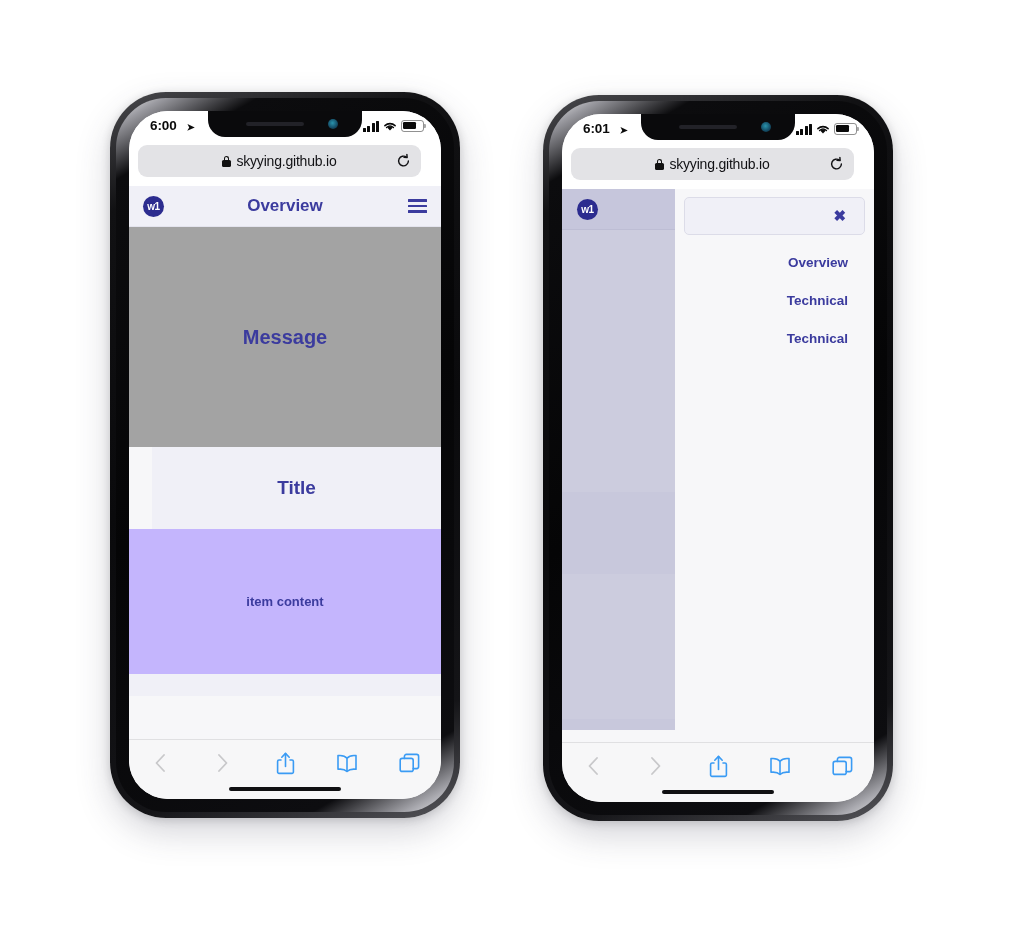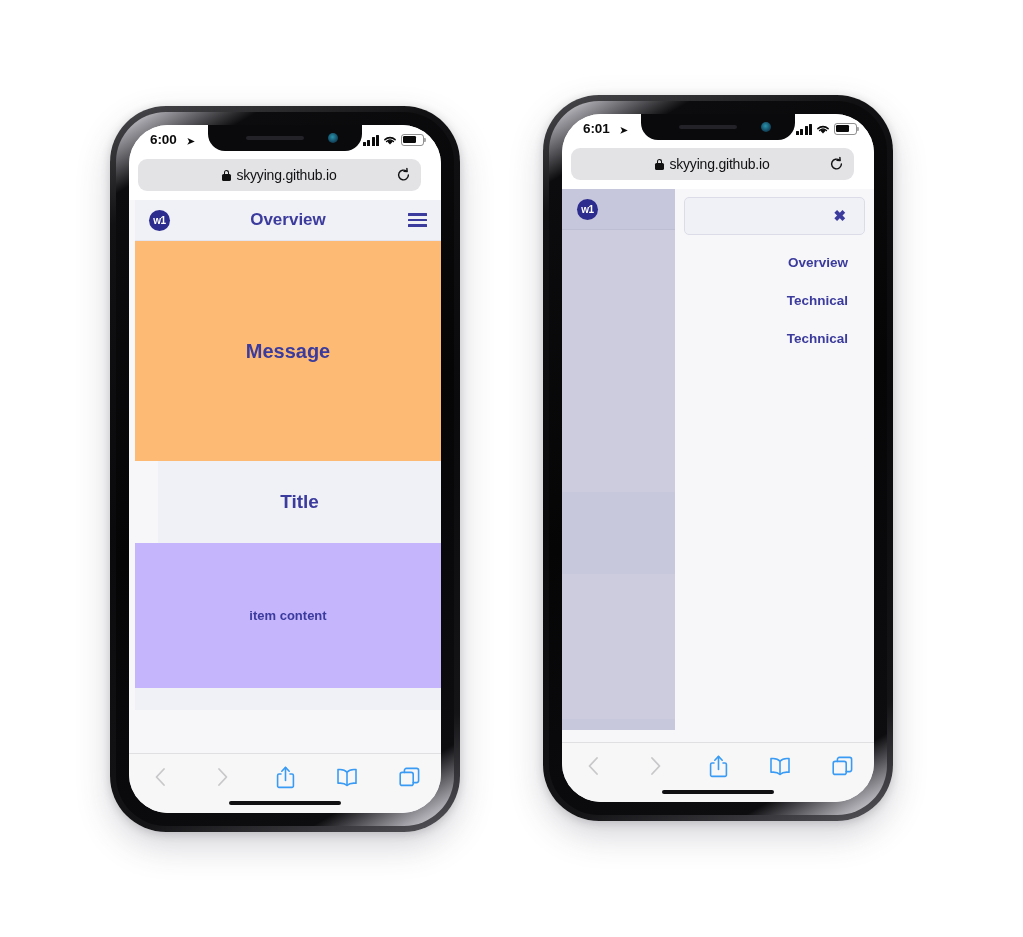--- a/index.html
+++ b/index.html
@@ -19,21 +19,21 @@
   
   .phone {
     position: absolute;
     width: 350px;
     height: 726px;
     border-radius: 56px;
     background: linear-gradient(160deg,#4a4a4e 0%,#111113 14%,#0a0a0c 50%,#141417 86%,#55555a 100%);
     padding: 0;
     box-shadow: 0 14px 34px rgba(60,60,80,0.22), 0 2px 10px rgba(0,0,0,0.16);
   }
-  .phone.left  { left: 110px; top: 106px; }
+  .phone.left  { left: 110px; top: 92px; }
   .phone.right { left: 543px; top: 95px; }
 
   .phone-inner {
     position: absolute;
     left: 6px; top: 6px;
     width: 338px; height: 714px;
     border-radius: 50px;
     background: linear-gradient(150deg,#f2f2f4 0%,#9b9ba1 3%,#0c0c0e 9%,#050506 50%,#0d0d10 91%,#a8a8ae 97%,#ededf0 100%);
   }
   .screen {
@@ -180,21 +180,20 @@
     width: 15px; height: 15px;
     color: #111114;
   }
 
   
   .webview {
     position: relative;
     background: #f7f7f9;
     height: 541px;
     overflow: hidden;
-    padding-left: 6px;
   }
 
   .site-header {
     height: 40px;
     background: #f0f0f7;
     display: flex;
     align-items: center;
     padding: 0 14px;
     border-bottom: 1px solid #e4e4ee;
     position: relative;
@@ -238,21 +237,21 @@
 
   .section {
     display: flex;
     align-items: center;
     justify-content: center;
     color: #3b3b9e;
     text-align: center;
   }
   .section.message {
     height: 220px;
-    background: #fdba74;
+    background: #a3a3a3;
     font-size: 20px;
     font-weight: bold;
   }
   .section.title-band {
     height: 82px;
     background: #f0f0f7;
     font-size: 19px;
     font-weight: bold;
     margin-left: 23px;
   }

